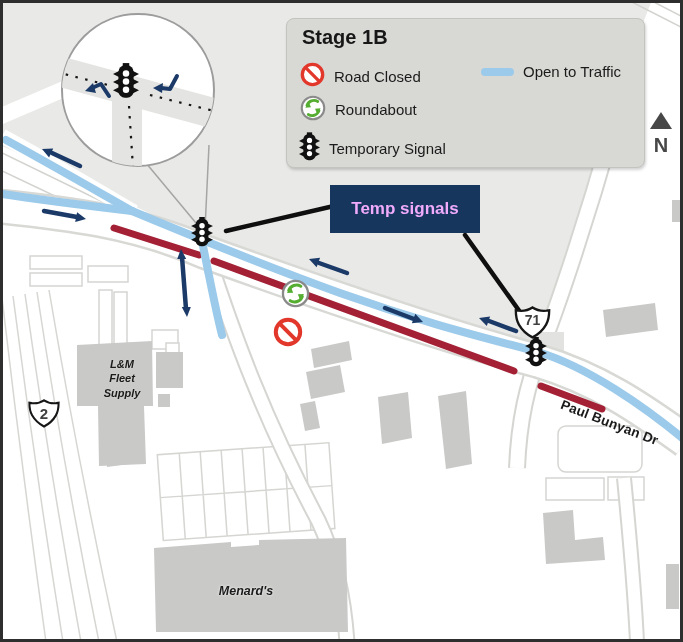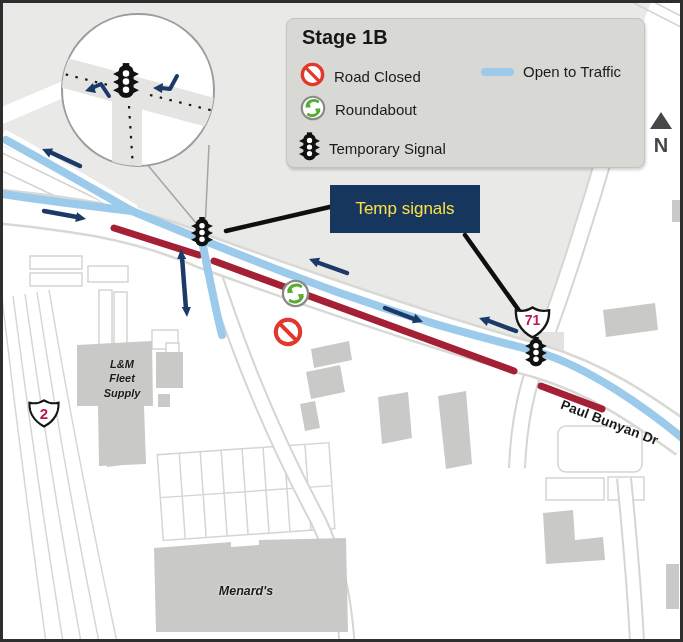--- a/index.html
+++ b/index.html
@@ -11,27 +11,27 @@
   .legend{left:286px;top:18px;width:357px;height:148px;background:#D8D8D4;border:1px solid #c3c3bf;
           border-radius:8px;box-shadow:1px 2px 3px rgba(0,0,0,.18);}
   .legend-title{position:absolute;left:15px;top:7px;font-size:20px;font-weight:700;color:#171717;}
   .lg-row{position:absolute;display:flex;align-items:center;gap:9px;color:#1b1b1b;font-size:15px;white-space:nowrap;}
   .lg-r1{left:13px;top:43px;} .lg-r2{left:13px;top:76px;} .lg-r3{left:12px;top:113px;justify-content:space-between;}
   .lg-rA{left:194px;top:44px;} .lg-rB{left:194px;top:77px;}
   .swatch-blue{width:33px;height:8px;border-radius:4px;background:#9CCAEA;flex:0 0 auto;}
   .swatch-red{width:33px;height:7px;border-radius:3px;background:#A32035;flex:0 0 auto;}
   .wz-label{width:92px;white-space:normal;line-height:1.22;}
   
-  .callout{left:330px;top:185px;width:150px;height:48px;background:#17365D;color:#fde047;
-           font-size:17px;font-weight:400;display:flex;align-items:center;justify-content:center;}
+  .callout{left:330px;top:185px;width:150px;height:48px;background:#17365D;color:#f0abfc;
+           font-size:17px;font-weight:700;display:flex;align-items:center;justify-content:center;}
   
   .compass{left:646px;top:112px;width:30px;text-align:center;color:#474747;}
   .compass .n-label{font-size:20px;font-weight:700;line-height:1;margin-top:1px;}
   
-  .shield-label{position:absolute;z-index:22;text-align:center;font-weight:700;color:#be185d;}
+  .shield-label{position:absolute;z-index:22;text-align:center;font-weight:700;color:#404040;}
   .shield-2{left:27px;top:405px;width:34px;font-size:15px;}
   .shield-71{left:513px;top:312px;width:39px;font-size:14px;}
   .place-label{position:absolute;z-index:21;font-style:italic;font-weight:700;color:#1b1b1b;
                text-align:center;white-space:pre-line;}
   .lm{left:88px;top:357px;width:68px;font-size:11px;line-height:1.3;text-shadow:0 0 2px #d9d9d6;}
   .menards{left:198px;top:584px;width:96px;font-size:12.5px;text-shadow:0 0 3px rgba(255,255,255,.9);text-align:center;}
   .road-label{position:absolute;z-index:21;left:564px;top:397px;width:124px;font-size:13.5px;font-weight:700;
               color:#1a1a1a;transform:rotate(21deg);transform-origin:left top;letter-spacing:.2px;}
 </style>
 </head>

